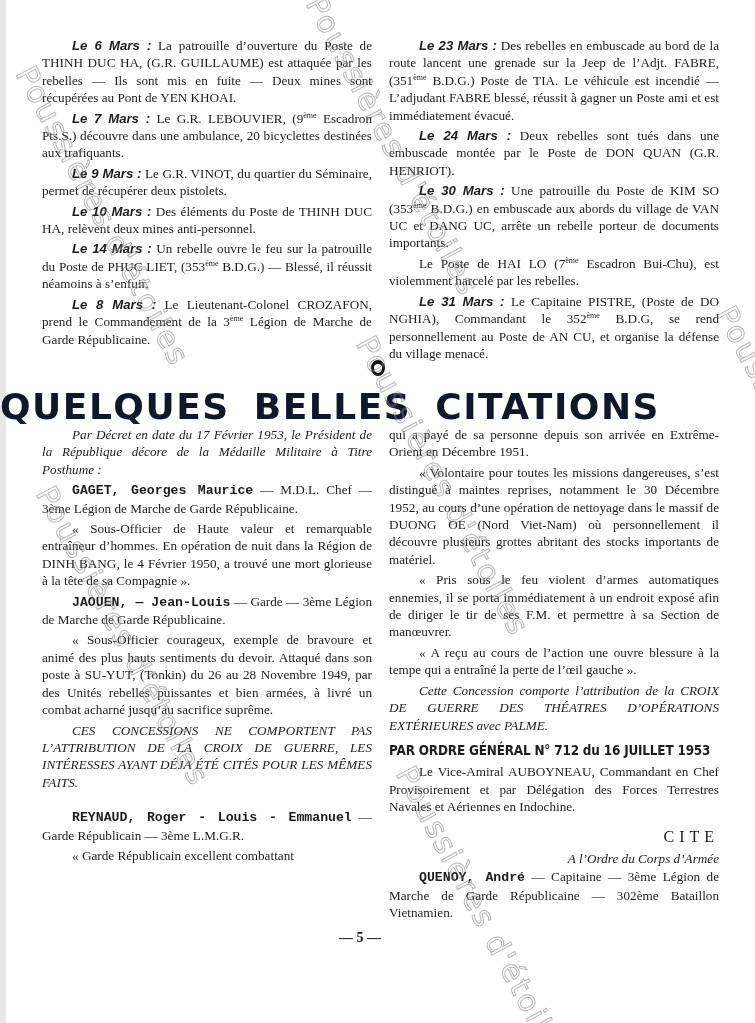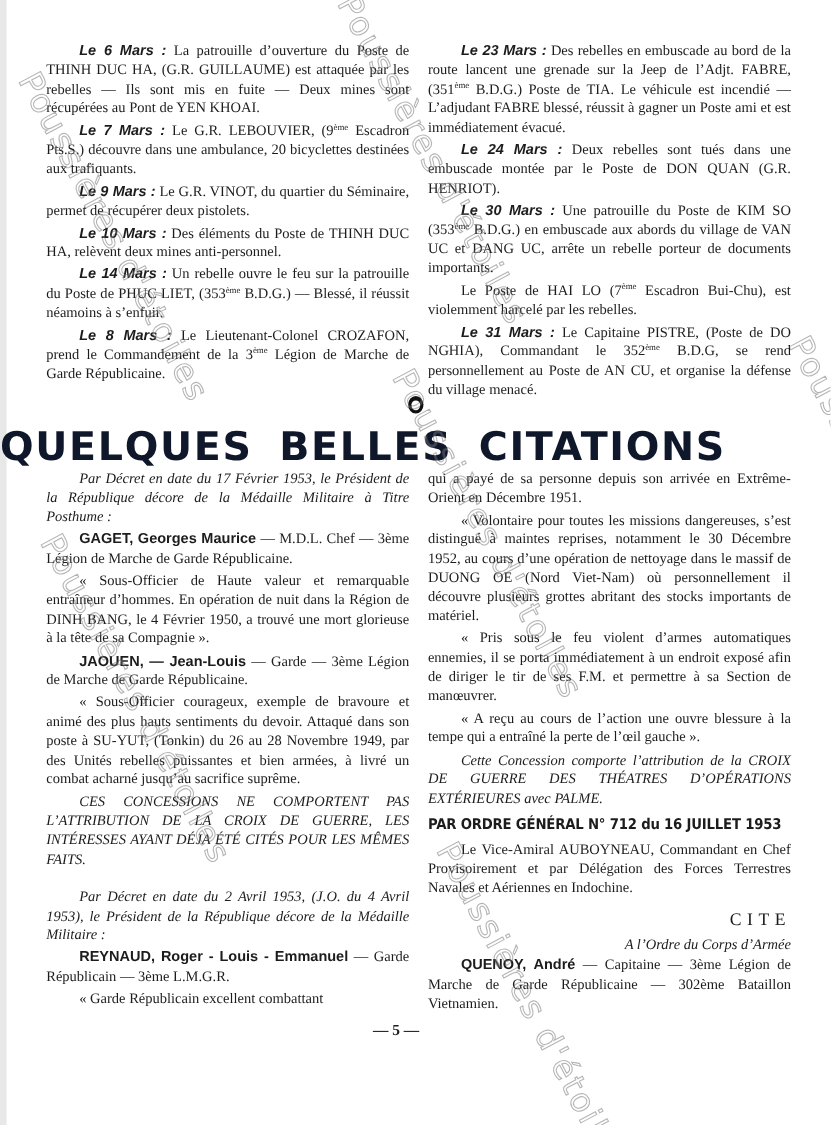--- a/index.html
+++ b/index.html
@@ -12,21 +12,21 @@
   .col { position: absolute; font-size: 13.2px; line-height: 17.4px; text-align: justify; }
   .col.left-top  { left: 42px;  top: 37px;  width: 330px; }
   .col.right-top { left: 389px; top: 37px;  width: 330px; }
   .col.left-bot  { left: 42px;  top: 426px; width: 330px; }
   .col.right-bot { left: 389px; top: 426px; width: 330px; }
   p { margin: 0 0 3px 0; text-indent: 30px; }
   p.noindent { text-indent: 0; }
   .date { font-family: "Liberation Sans", "DejaVu Sans", sans-serif; font-weight: bold; font-style: italic; }
   .b { font-weight: normal; }
   .sans-it { font-family: Liberation Serif, serif; font-style: italic; }
-  .sans-b { font-family: Liberation Sans, sans-serif; font-weight: bold; }
+  .sans-b { font-family: Liberation Mono, monospace; font-weight: bold; }
   .serif-it { font-style: italic; }
   sup { font-size: 8px; line-height: 0; vertical-align: 5px; }
   .ornament {
     position: absolute; left: 371px; top: 360px; width: 14px; height: 16px;
     border: 3px solid #111; border-radius: 50%; box-sizing: border-box;
     border-top-width: 4px;
   }
   .heading {
     position: absolute; left: 0; right: 0; top: 386px; text-align: left;
     font-family: "DejaVu Sans", "Liberation Sans", sans-serif; font-weight: bold;
@@ -80,21 +80,20 @@
   <div class="heading">QUELQUES BELLES CITATIONS</div>
 
   <div class="col left-bot">
     <p class="sans-it">Par Décret en date du 17 Février 1953, le Président de la République décore de la Médaille Militaire à Titre Posthume :</p>
     <p><span class="sans-b">GAGET, Georges Maurice</span><span> — M.D.L. Chef — 3ème Légion de Marche de Garde Républicaine.</span></p>
     <p>« Sous-Officier de Haute valeur et remarquable entraîneur d’hommes. En opération de nuit dans la Région de DINH BANG, le 4 Février 1950, a trouvé une mort glorieuse à la tête de sa Compagnie ».</p>
     <p><span class="sans-b">JAOUEN, — Jean-Louis</span><span> — Garde — 3ème Légion de Marche de Garde Républicaine.</span></p>
     <p>« Sous-Officier courageux, exemple de bravoure et animé des plus hauts sentiments du devoir. Attaqué dans son poste à SU-YUT, (Tonkin) du 26 au 28 Novembre 1949, par des Unités rebelles puissantes et bien armées, à livré un combat acharné jusqu’au sacrifice suprême.</p>
     <p class="serif-it">CES CONCESSIONS NE COMPORTENT PAS L’ATTRIBUTION DE LA CROIX DE GUERRE, LES INTÉRESSES AYANT DÉJA ÉTÉ CITÉS POUR LES MÊMES FAITS.</p>
     <div class="spacer"></div>
-    <p class="sans-it">Par Décret en date du 2 Avril 1953, (J.O. du 4 Avril 1953), le Président de la République décore de la Médaille Militaire :</p>
     <p><span class="sans-b">REYNAUD, Roger - Louis - Emmanuel</span><span> — Garde Républicain — 3ème L.M.G.R.</span></p>
     <p>« Garde Républicain excellent combattant</p>
   </div>
 
   <div class="col right-bot">
     <p class="noindent">qui a payé de sa personne depuis son arrivée en Extrême-Orient en Décembre 1951.</p>
     <p>« Volontaire pour toutes les missions dangereuses, s’est distingué à maintes reprises, notamment le 30 Décembre 1952, au cours d’une opération de nettoyage dans le massif de DUONG OE (Nord Viet-Nam) où personnellement il découvre plusieurs grottes abritant des stocks importants de matériel.</p>
     <p>« Pris sous le feu violent d’armes automatiques ennemies, il se porta immédiatement à un endroit exposé afin de diriger le tir de ses F.M. et permettre à sa Section de manœuvrer.</p>
     <p>« A reçu au cours de l’action une ouvre blessure à la tempe qui a entraîné la perte de l’œil gauche ».</p>
     <p class="serif-it">Cette Concession comporte l’attribution de la CROIX DE GUERRE DES THÉATRES D’OPÉRATIONS EXTÉRIEURES avec PALME.</p>

